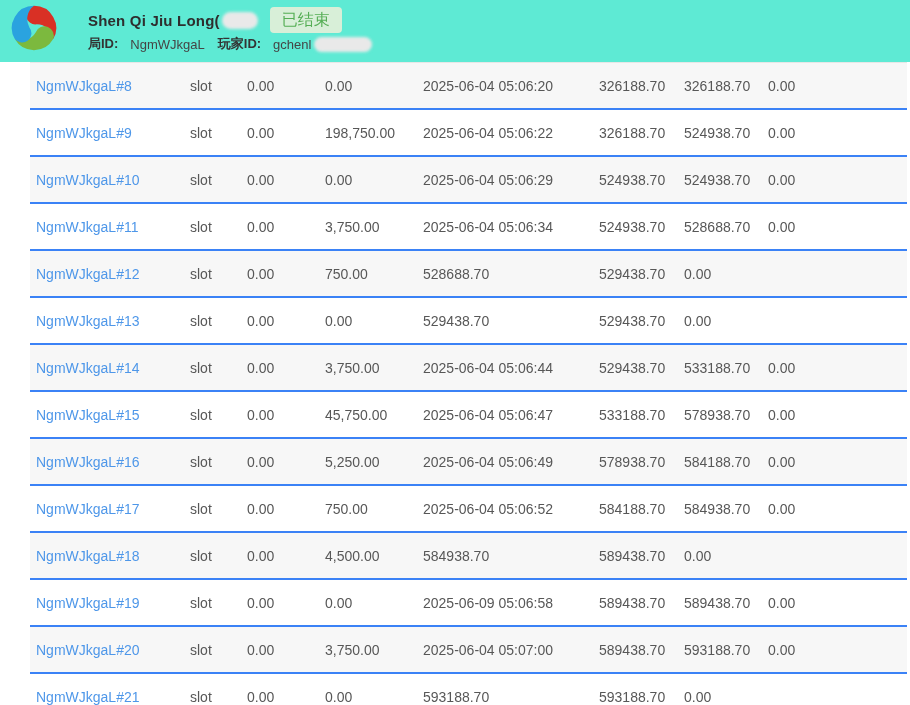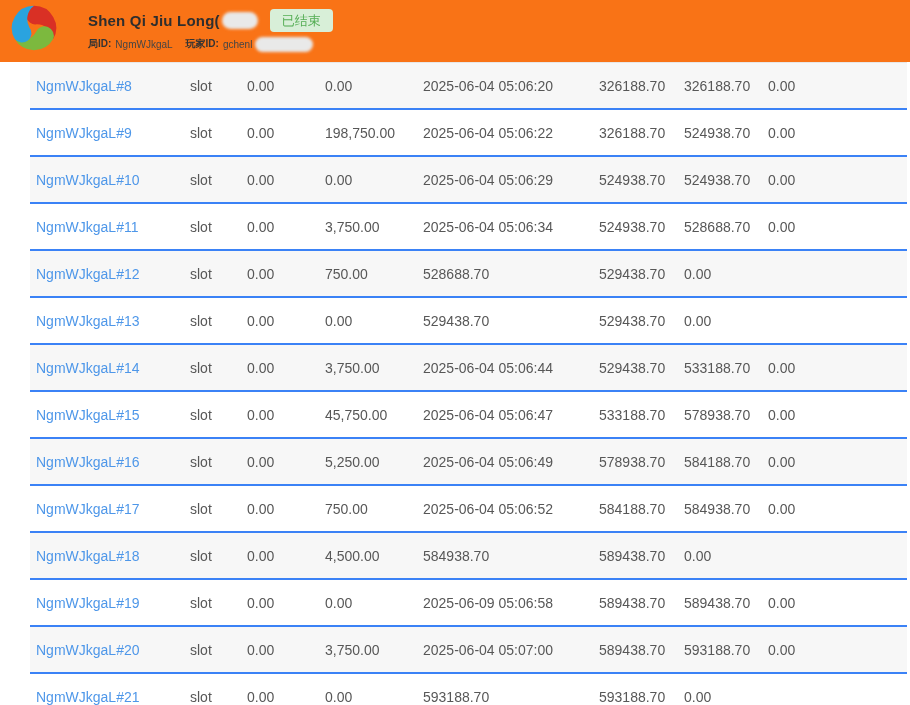--- a/index.html
+++ b/index.html
@@ -2,35 +2,35 @@
 <html><head>
 <meta charset="utf-8">
 <style>
   html,body{margin:0;padding:0;}
   body{
     width:910px;height:705px;overflow:hidden;background:#ffffff;
     font-family:"Liberation Sans","DejaVu Sans",sans-serif;
     -webkit-font-smoothing:antialiased;
   }
   
-  .header{position:relative;height:62px;background:#f97316;}
+  .header{position:relative;height:62px;background:#5eead4;}
   .logo{position:absolute;left:10px;top:4px;width:48px;height:48px;}
   .htext{position:absolute;left:88px;top:9px;}
   .line1{display:flex;align-items:center;height:22px;}
   .title{font-weight:bold;font-size:15px;color:#2e2e2e;letter-spacing:.2px;}
   .redact{background:#e9e9e9;border-radius:9px;filter:blur(1.6px);display:inline-block;}
   .redact.r1{width:36px;height:17px;margin-left:2px;}
   .redact.r2{width:58px;height:15px;margin-left:3px;}
   .badge{
     margin-left:12px;background:#d8efd8;color:#56ae56;
-    font-size:13px;line-height:1;padding:5px 12px;border-radius:4px;white-space:nowrap;
+    font-size:16px;line-height:1;padding:5px 12px;border-radius:4px;white-space:nowrap;
   }
-  .line2{display:flex;align-items:center;margin-top:4px;font-size:10px;color:#454545;height:18px;}
+  .line2{display:flex;align-items:center;margin-top:4px;font-size:13px;color:#454545;height:18px;}
   .lbl{font-weight:bold;color:#333;}
-  .val{margin-left:4px;color:#454545;}
+  .val{margin-left:12px;color:#454545;}
   .gap{width:13px;}
   
   .table{margin-left:30px;width:877px;border-top:1px solid #e7e7e7;}
   .row{
     display:grid;
     grid-template-columns:154px 57px 78px 98px 176px 85px 84px 1fr;
     align-items:center;
     height:45px;
     padding-left:6px;
     border-bottom:2px solid #3b82f6;

